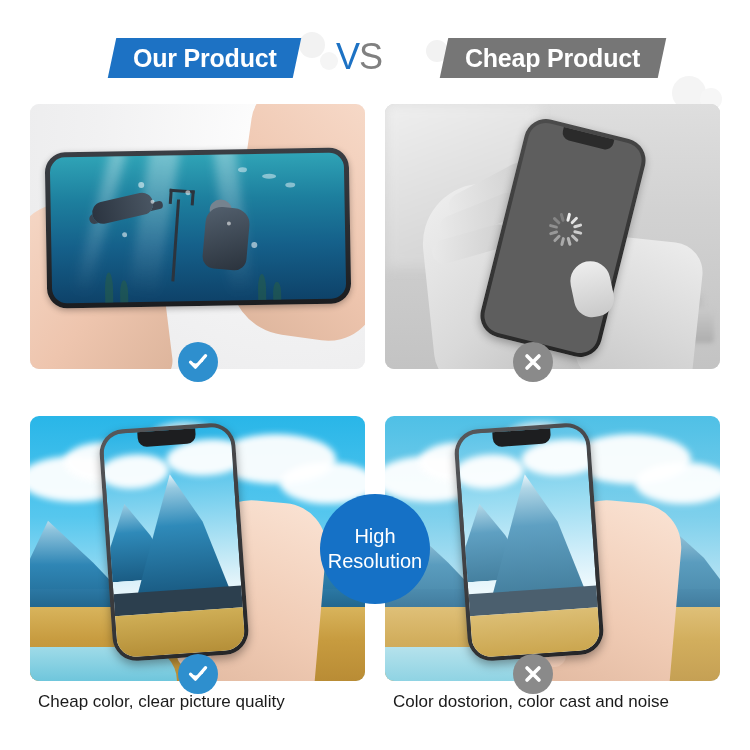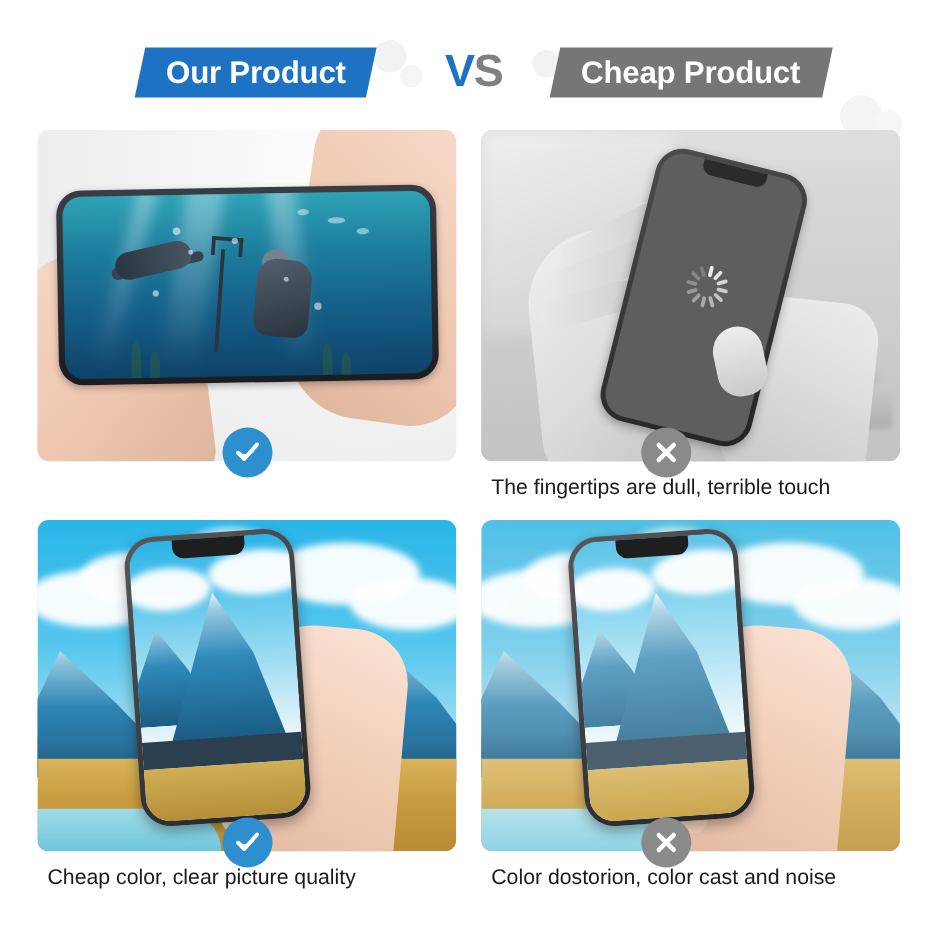--- a/index.html
+++ b/index.html
@@ -52,23 +52,23 @@
     left: 112px; top: 38px; width: 185px;
     background: #1d72c4;
   }
   .banner-cheap {
     left: 444px; top: 38px; width: 218px;
     background: #767676;
   }
 
   .vs {
     position: absolute;
-    left: 356px; top: 33px;
+    left: 336px; top: 33px;
     font-size: 36px;
-    font-weight: bold;
+    font-weight: normal;
     letter-spacing: -1px;
     line-height: 48px;
   }
   .vs .v { color: #1d72c4; }
   .vs .s { color: #808080; }
 
   
   .row {
     position: absolute;
     left: 0;
@@ -565,21 +565,20 @@
       <path d="M4.5 12.2 L9.4 17.2 L19.6 5.6" fill="none" stroke="#ffffff" stroke-width="3.2" stroke-linecap="round" stroke-linejoin="round"></path>
     </svg>
   </div>
 
   <div class="mark mark-cross">
     <svg width="22" height="22" viewBox="0 0 24 24" aria-hidden="true">
       <path d="M5.5 5.5 L18.5 18.5 M18.5 5.5 L5.5 18.5" fill="none" stroke="#ffffff" stroke-width="4" stroke-linecap="round"></path>
     </svg>
   </div>
 
-  <div class="caption caption-right">The fingertips are dull, terrible touch</div>
 </div>
 
 <div class="row row-bottom">
 
   <div class="panel panel-left">
     <div class="mt">
       <div class="mt-sky"></div>
       <div class="cloud" style="left:-10px;top:40px;width:110px;height:46px;"></div>
       <div class="cloud" style="left:34px;top:26px;width:84px;height:40px;"></div>
       <div class="cloud" style="left:186px;top:18px;width:120px;height:50px;"></div>
@@ -640,20 +639,24 @@
         <div class="cloud" style="left:-6px;top:22px;width:70px;height:34px;"></div>
         <div class="cloud" style="left:62px;top:12px;width:82px;height:36px;"></div>
         <div class="mini-peak" style="left:-14px;top:62px;width:78px;height:86px;clip-path:polygon(0% 100%,40% 10%,70% 48%,100% 100%);"></div>
         <div class="mini-peak" style="left:24px;top:44px;width:92px;height:118px;clip-path:polygon(0% 100%,44% 0%,76% 42%,100% 100%);"></div>
         <div class="mini-dark"></div>
         <div class="mini-grass"></div>
       </div>
     </div>
   </div>
 
+  <div class="center-badge">
+    <span>High</span>
+    <span>Resolution</span>
+  </div>
 
   <div class="mark mark-check">
     <svg width="24" height="24" viewBox="0 0 24 24" aria-hidden="true">
       <path d="M4.5 12.2 L9.4 17.2 L19.6 5.6 L16.6 12.0 L9.6 13.4 Z" fill="#ffffff"></path>
       <path d="M4.5 12.2 L9.4 17.2 L19.6 5.6" fill="none" stroke="#ffffff" stroke-width="3.2" stroke-linecap="round" stroke-linejoin="round"></path>
     </svg>
   </div>
 
   <div class="mark mark-cross">
     <svg width="22" height="22" viewBox="0 0 24 24" aria-hidden="true">

